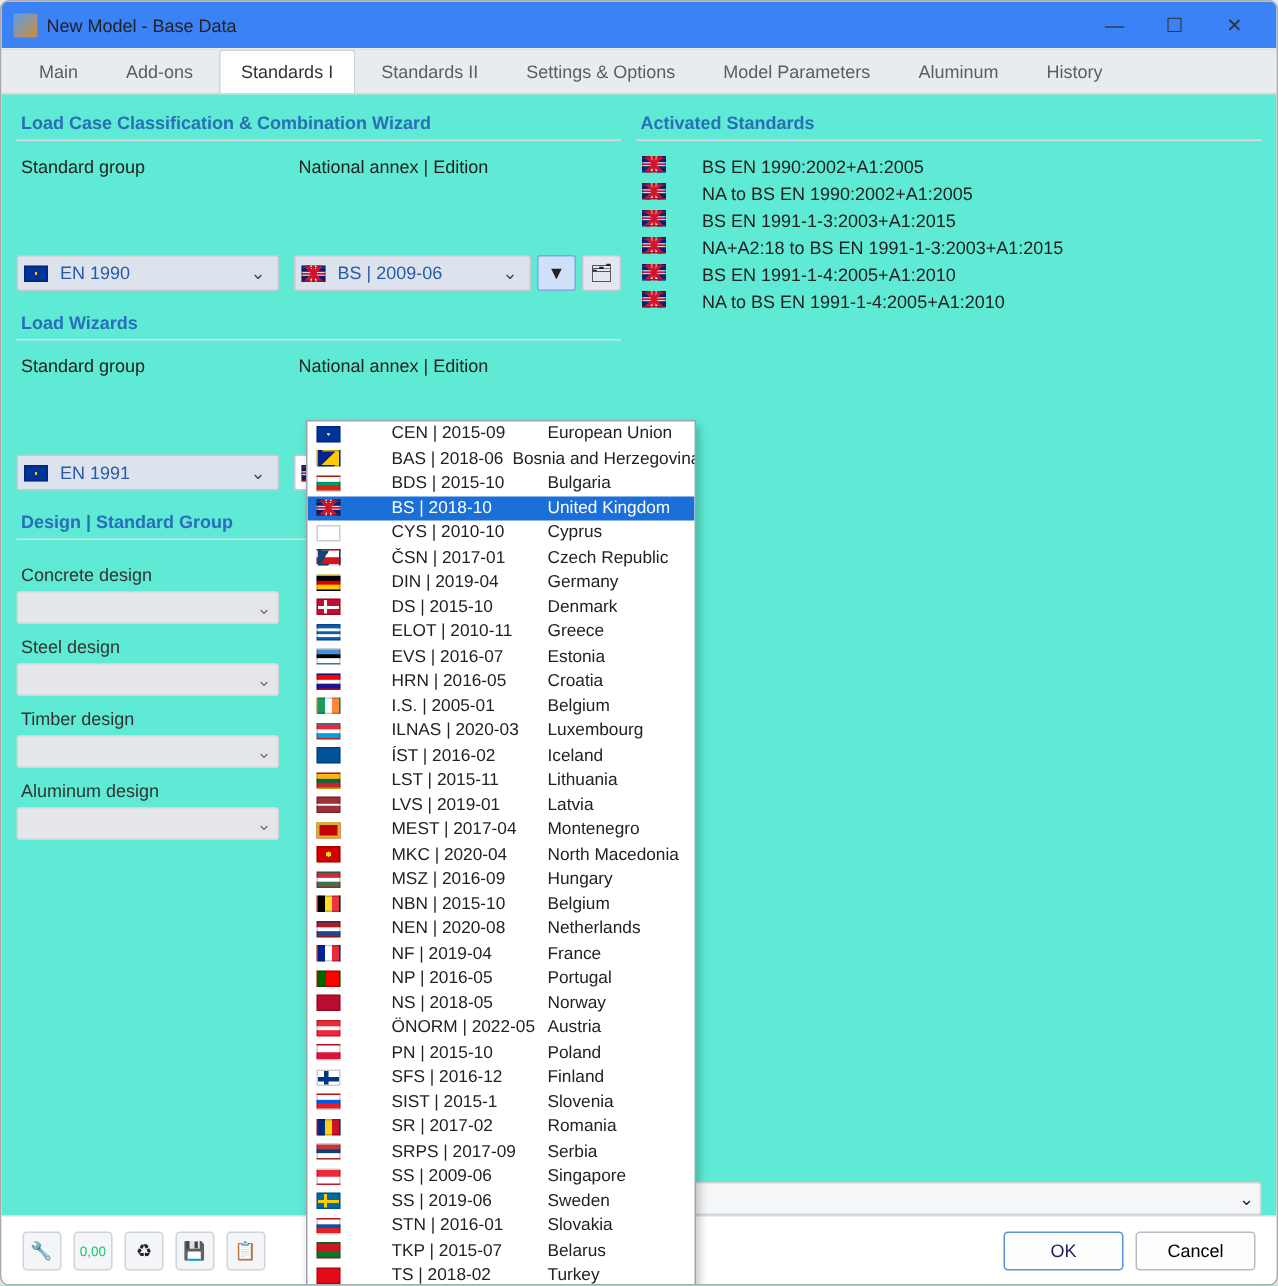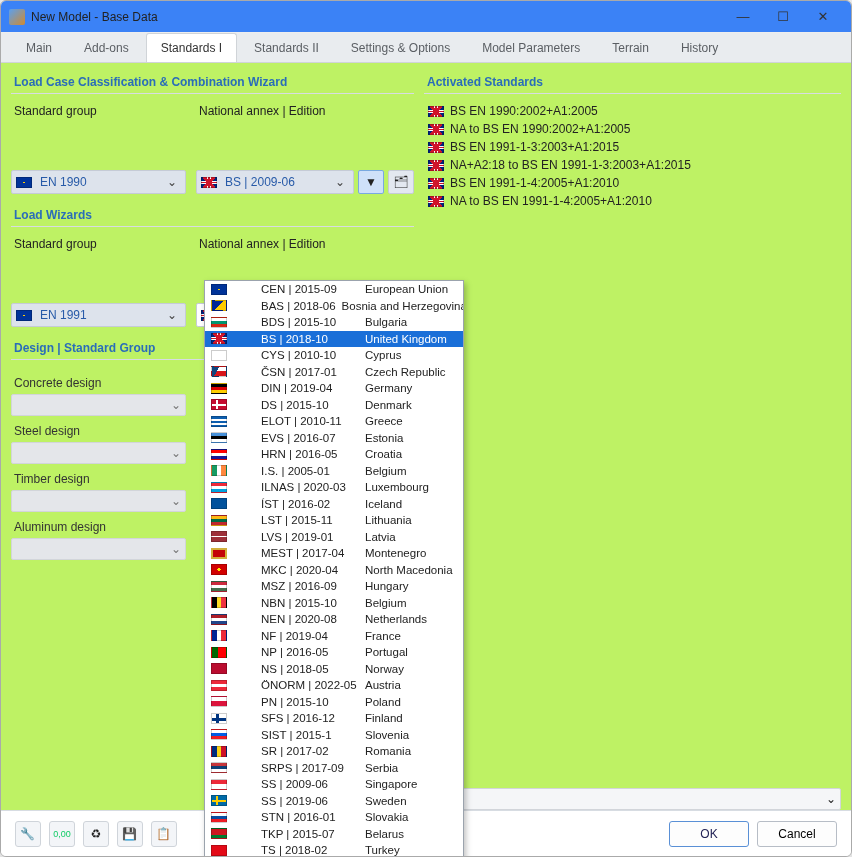--- a/index.html
+++ b/index.html
@@ -62,21 +62,21 @@
     background:#fff;
     color:#333;
     border-color:#d0d4d8;
     font-weight: 500;
   }
   .content {
     flex:1;
     display:flex;
     padding: 6px 10px 0 10px;
     gap: 10px;
-    background:#bef264;
+    background:#5eead4;
     position: relative;
   }
   .left {
     flex: 0 0 403px;
     display:flex;
     flex-direction: column;
   }
   .right {
     flex:1;
     display:flex;
@@ -117,21 +117,21 @@
   .iconbtn.filter-active { background:#cfe1f9; border-color:#7aa9e0;}
   .iconbtn.disabled { opacity:0.55; }
   .design-label { color:#333; padding: 8px 3px 4px; }
   .design-combo {
     background:#e4e6ea; border:1px solid #d2d5da; height:22px;
     border-radius:2px; display:flex; justify-content:flex-end; align-items:center;
     padding:0 4px;
   }
   .design-combo .chev { color:#777; }
   .act-list .item {
-    display:flex; align-items:center; gap:6px;
+    display:flex; align-items:flex-start; gap:24px;
     padding: 2px 4px;
   }
   .flag {
     width: 16px; height: 11px;
     display:inline-block;
     position:relative;
     background:#ddd;
     border:1px solid rgba(0,0,0,0.2);
     flex-shrink:0;
   }
@@ -252,21 +252,21 @@
     <button class="winbtn">✕</button>
   </div>
 
   <div class="tabs" id="tabs">
       <div class="tab">Main</div>
       <div class="tab">Add-ons</div>
       <div class="tab active">Standards I</div>
       <div class="tab">Standards II</div>
       <div class="tab">Settings &amp; Options</div>
       <div class="tab">Model Parameters</div>
-      <div class="tab">Terrain</div>
+      <div class="tab">Aluminum</div>
       <div class="tab">History</div>
     </div>
 
   <div class="content">
     <div class="left">
       <div class="section-header">Load Case Classification &amp; Combination Wizard</div>
       <div class="row">
         <div class="col" style="flex:0 0 175px">
           <div class="label">Standard group</div>
           <div class="combo-row">

